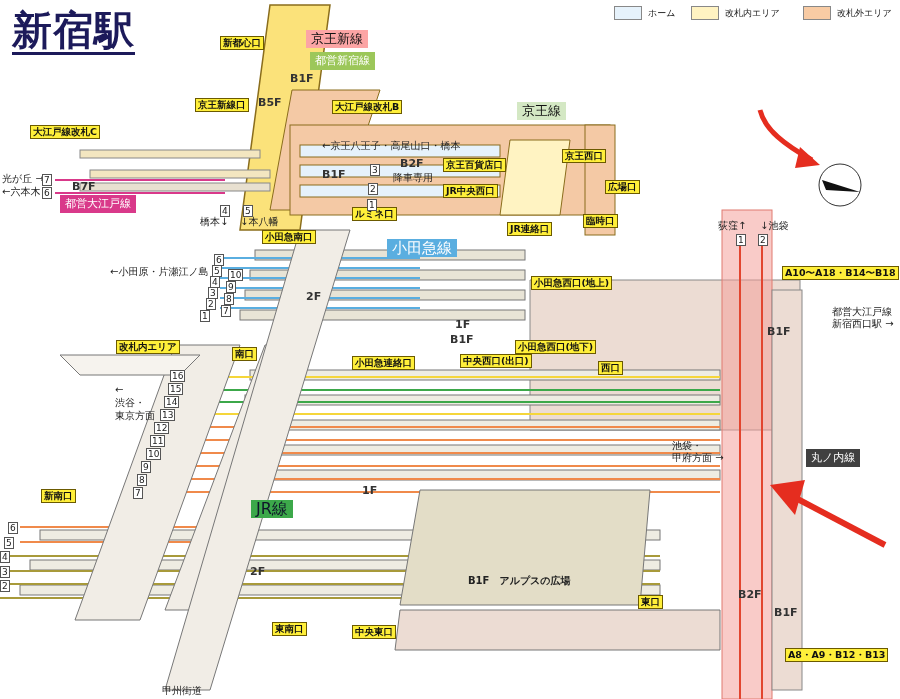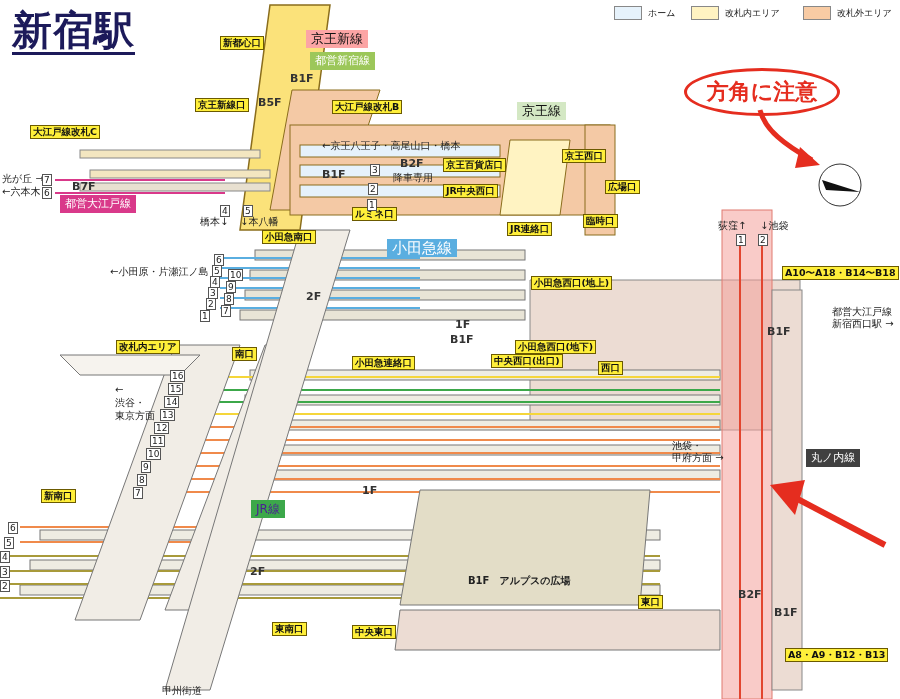--- a/index.html
+++ b/index.html
@@ -115,46 +115,45 @@
     </div>
   <div class="legend-item" style="left:691px">
       <span class="legend-swatch" style="background:#fff3c2"></span>
       <span>改札内エリア</span>
     </div>
   <div class="legend-item" style="left:803px">
       <span class="legend-swatch" style="background:#f8cba4"></span>
       <span>改札外エリア</span>
     </div>
 
-  <div class="warn">方角に注意</div>
   <div style="position:absolute;left:818px;top:164px;width:42px;height:42px"></div>
 
   <div class="line-tag" style="left:306px;top:30px;background:#fca5a5;color:#111">京王新線</div>
   <div class="line-tag" style="left:310px;top:52px;background:#9cc75a;color:#fff;font-size:11px">都営新宿線</div>
   <div class="line-tag" style="left:517px;top:102px;background:#d4e8c4;color:#111">京王線</div>
   <div class="line-tag" style="left:60px;top:195px;background:#d9398a;color:#fff;font-size:11px">都営大江戸線</div>
   <div class="line-tag" style="left:387px;top:239px;background:#5aaee0;color:#fff;font-size:15px">小田急線</div>
-  <div class="line-tag" style="left:251px;top:500px;background:#3ca84a;color:#4c1d95;font-size:12px">JR線</div>
+  <div class="line-tag" style="left:251px;top:500px;background:#3ca84a;color:#0f172a;font-size:16px">JR線</div>
   <div class="line-tag" style="left:806px;top:449px;background:#404040;color:#fff;font-size:11px">丸ノ内線</div>
 
   <div class="exit" style="left:220px;top:36px">新都心口</div>
   <div class="exit" style="left:195px;top:98px">京王新線口</div>
   <div class="exit" style="left:30px;top:125px">大江戸線改札C</div>
   <div class="exit" style="left:332px;top:100px">大江戸線改札B</div>
   <div class="exit" style="left:443px;top:158px">京王百貨店口</div>
   <div class="exit" style="left:443px;top:184px">JR中央西口</div>
   <div class="exit" style="left:352px;top:207px">ルミネ口</div>
   <div class="exit" style="left:562px;top:149px">京王西口</div>
   <div class="exit" style="left:605px;top:180px">広場口</div>
   <div class="exit" style="left:583px;top:214px">臨時口</div>
   <div class="exit" style="left:507px;top:222px">JR連絡口</div>
   <div class="exit" style="left:262px;top:230px">小田急南口</div>
   <div class="exit" style="left:531px;top:276px">小田急西口(地上)</div>
   <div class="exit" style="left:515px;top:340px">小田急西口(地下)</div>
-  <div class="exit" style="left:491px;top:354px">中央西口(出口)</div>
+  <div class="exit" style="left:460px;top:354px">中央西口(出口)</div>
   <div class="exit" style="left:352px;top:356px">小田急連絡口</div>
   <div class="exit" style="left:598px;top:361px">西口</div>
   <div class="exit" style="left:116px;top:340px">改札内エリア</div>
   <div class="exit" style="left:232px;top:347px">南口</div>
   <div class="exit" style="left:41px;top:489px">新南口</div>
   <div class="exit" style="left:272px;top:622px">東南口</div>
   <div class="exit" style="left:352px;top:625px">中央東口</div>
   <div class="exit" style="left:638px;top:595px">東口</div>
   <div class="exit" style="left:782px;top:266px">A10〜A18・B14〜B18</div>
   <div class="exit" style="left:785px;top:648px">A8・A9・B12・B13</div>

